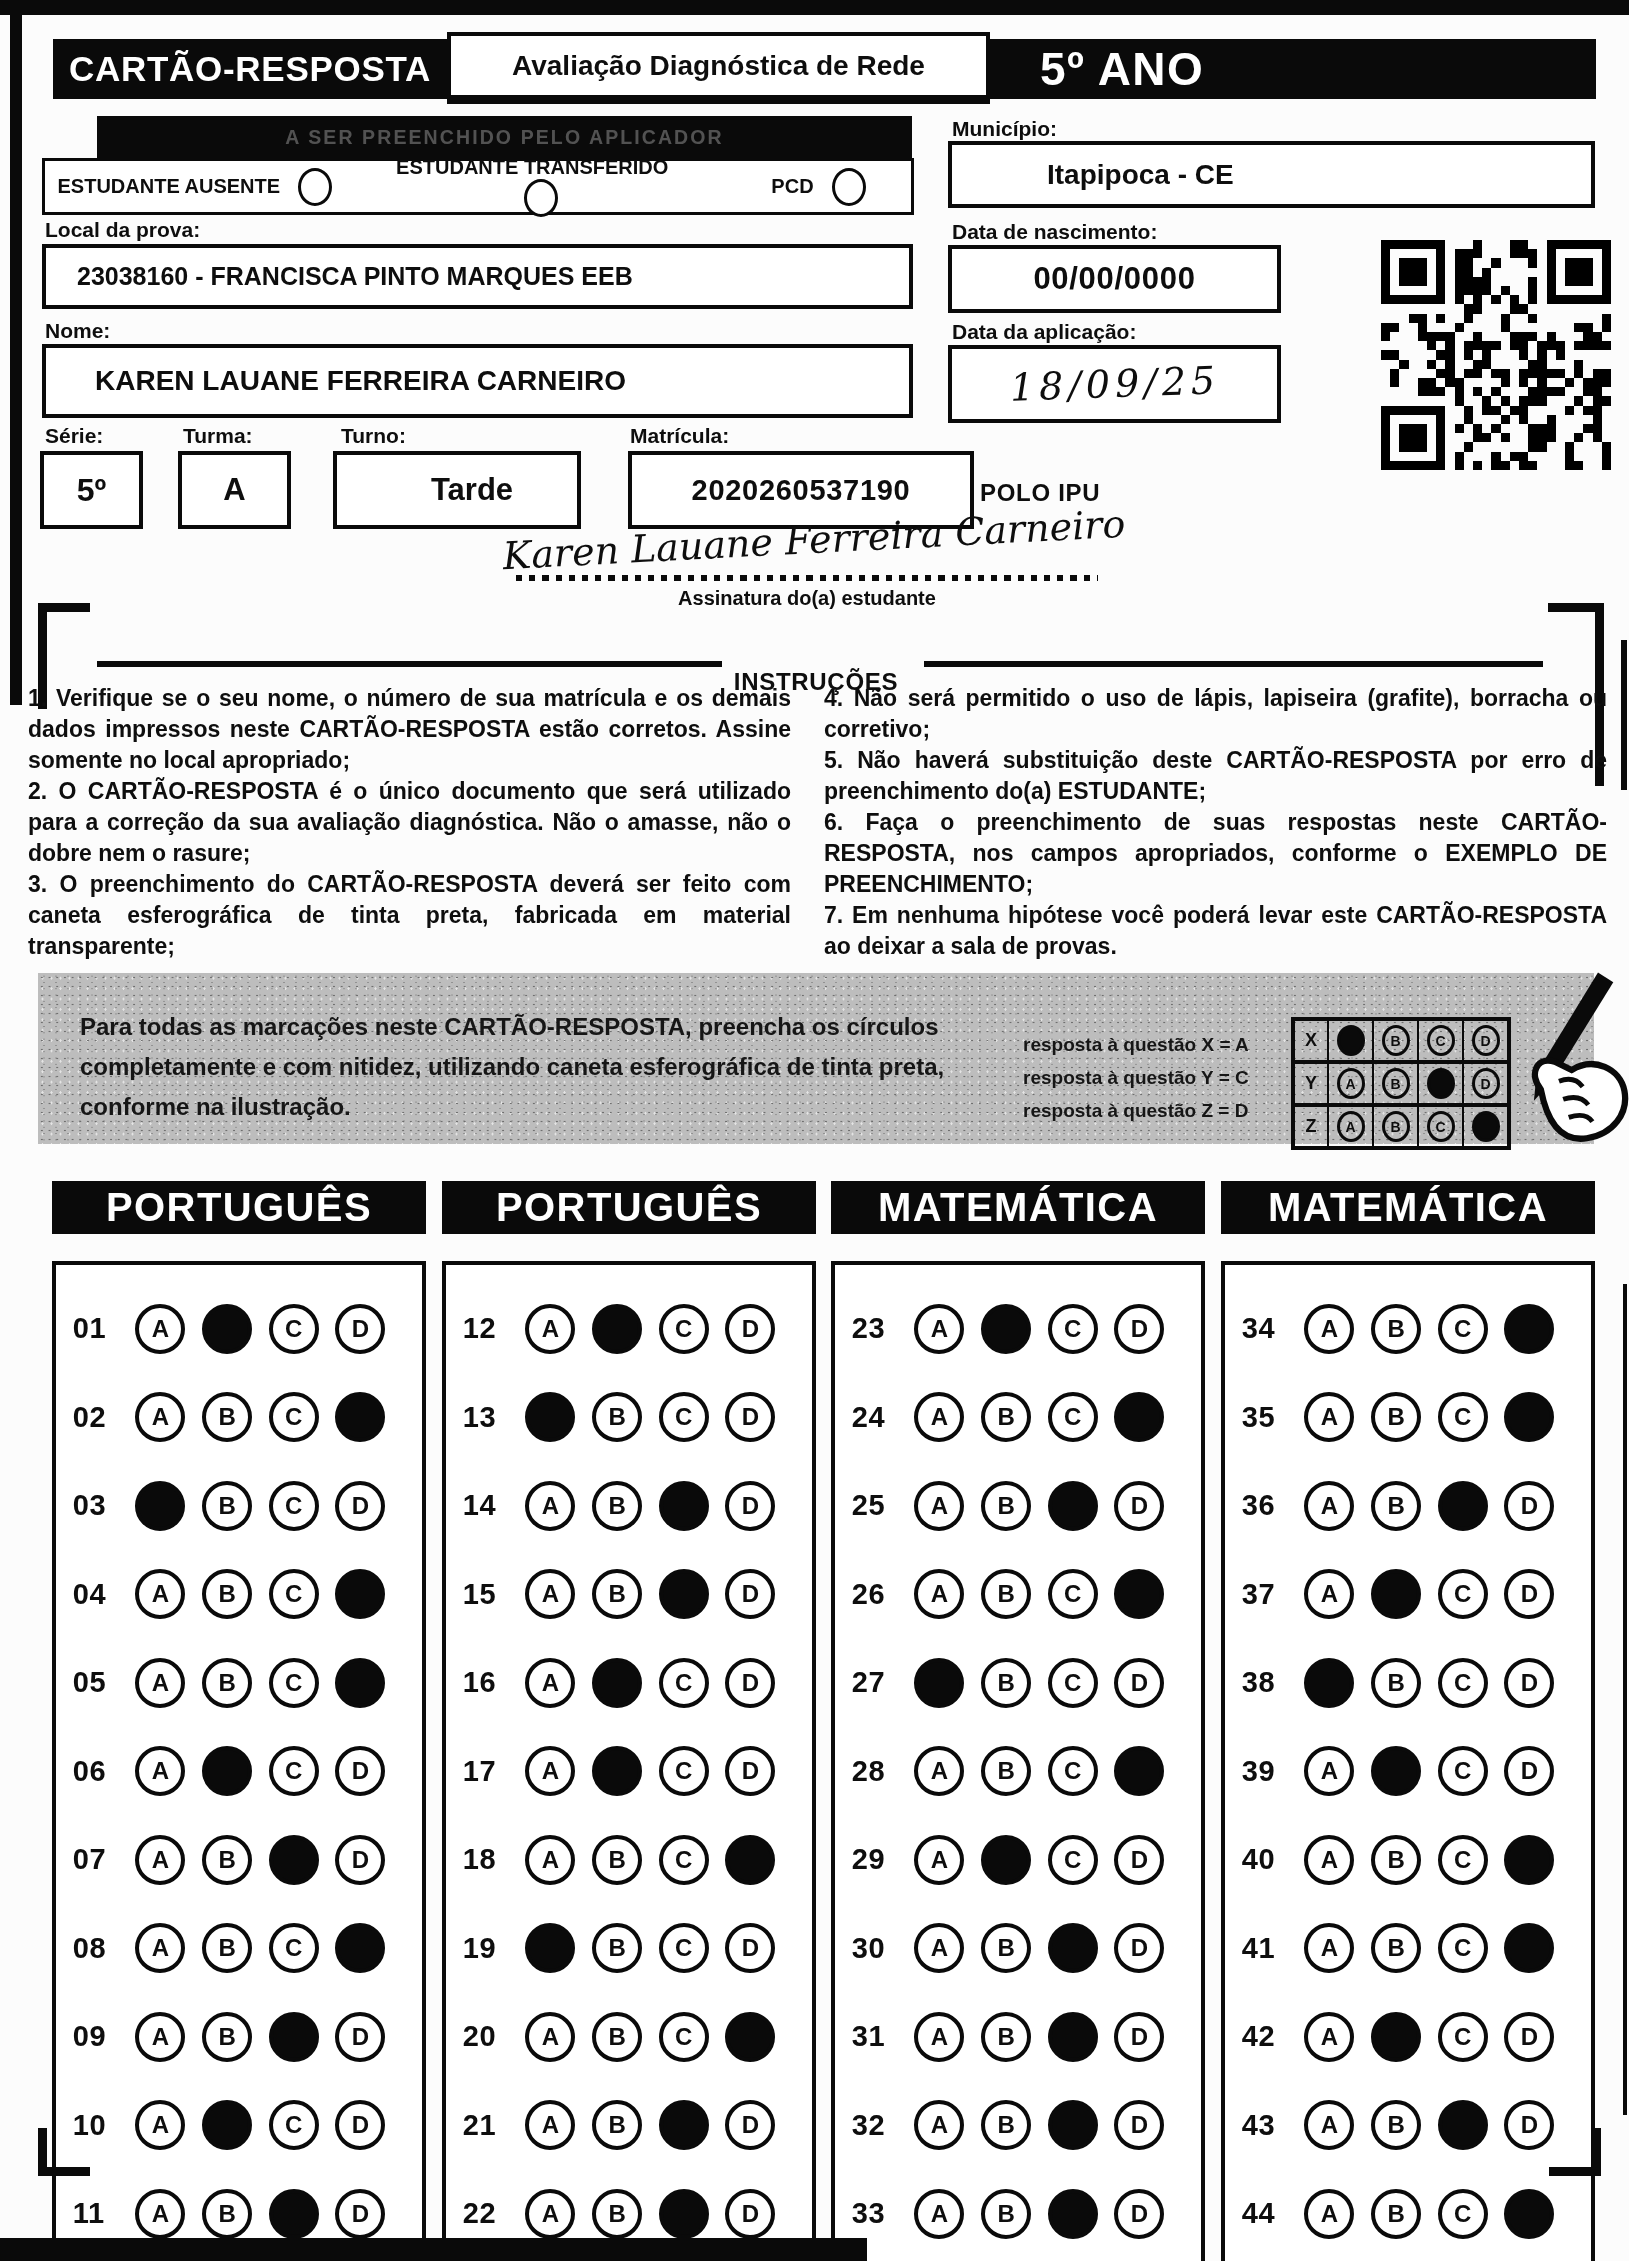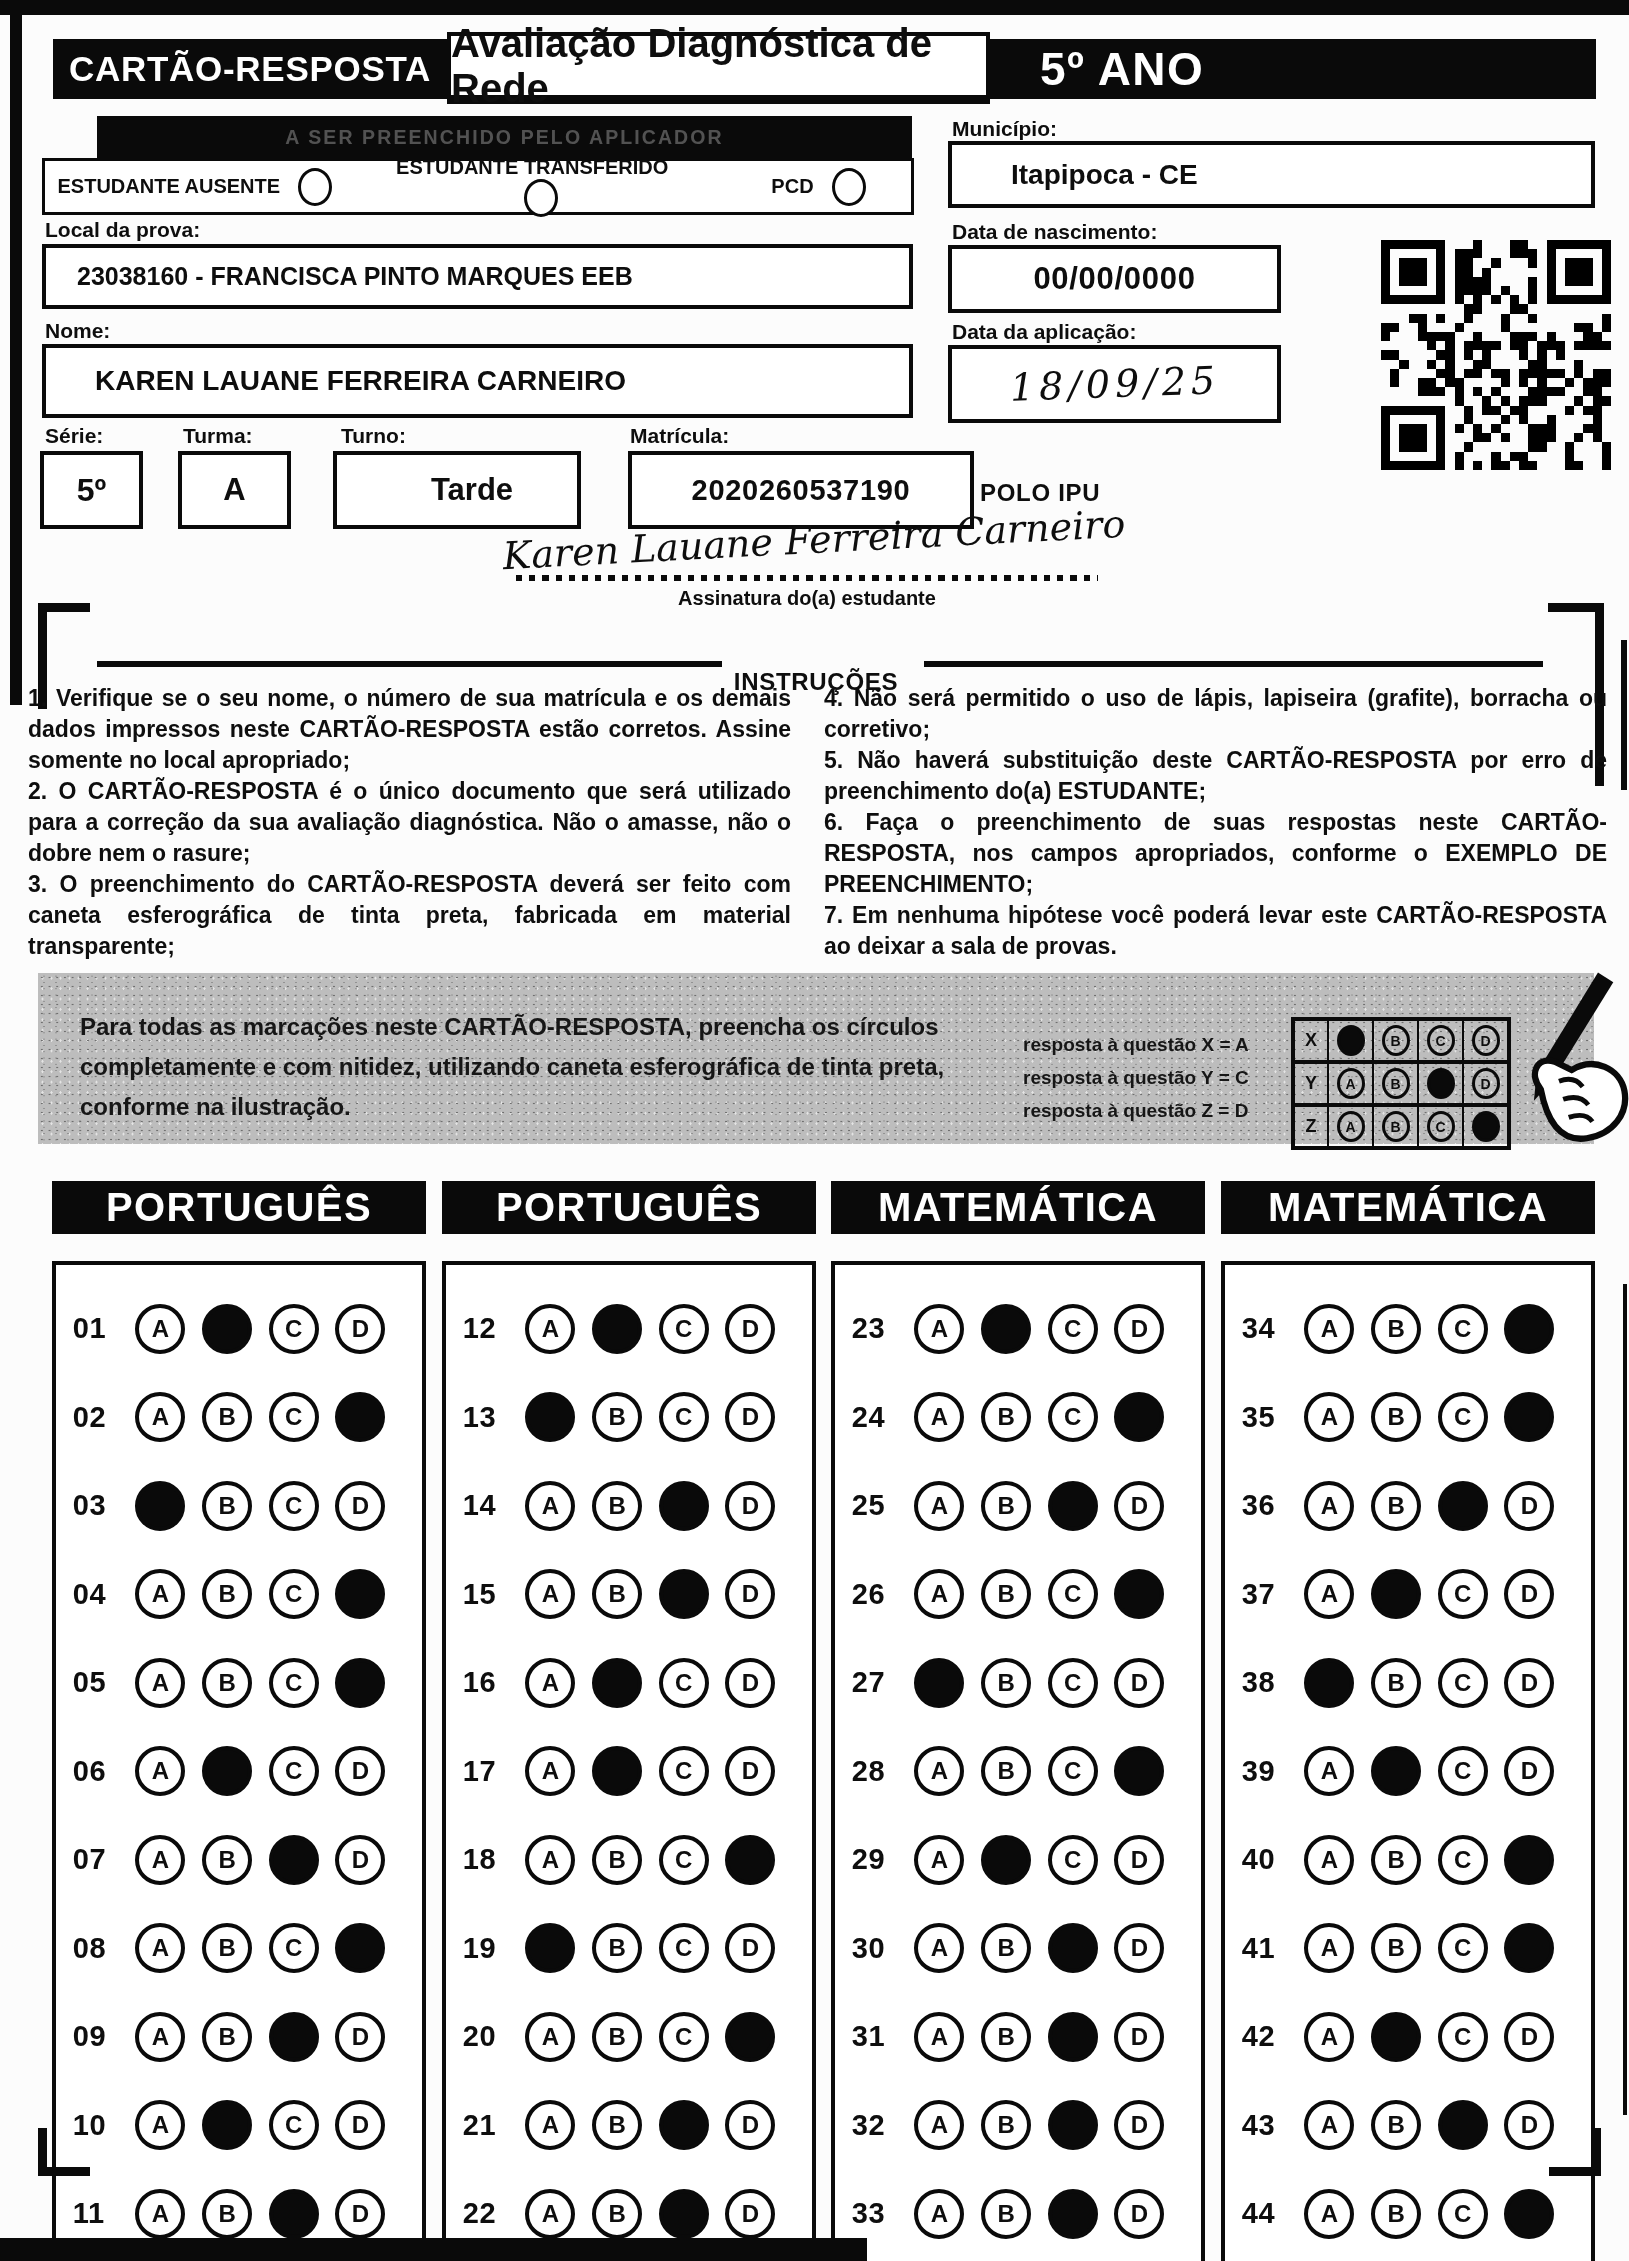--- a/index.html
+++ b/index.html
@@ -16,21 +16,21 @@
   #brBR{left:1549px;top:2128px;width:43px;height:39px;border-right:9px solid #0a0a0a;border-bottom:9px solid #0a0a0a;}
   #bottomBar{left:0;top:2238px;width:867px;height:24px;background:#0a0a0a;}
   #edgeMarkR1{left:1621px;top:640px;width:5.6px;height:150px;background:#0a0a0a;}
   #edgeMarkR2{left:1623px;top:1284px;width:4.2px;height:831px;background:#0a0a0a;}
 
   
   .hdr-left{left:53px;top:39px;width:394px;height:60px;background:#0a0a0a;color:#fff;font-size:35px;
             display:flex;align-items:center;justify-content:center;letter-spacing:0.7px;}
   .hdr-mid{left:447px;top:32px;width:543px;height:72px;background:#fff;border:4.2px solid #0a0a0a;
            border-bottom-width:9.7px;display:flex;align-items:center;justify-content:center;
-           font-size:40px;box-sizing:border-box;}
+           font-size:28px;box-sizing:border-box;}
   .hdr-right{left:989px;top:39px;width:607px;height:60px;background:#0a0a0a;color:#fff;font-size:46px;
              display:flex;align-items:center;padding-left:51px;box-sizing:border-box;letter-spacing:1.4px;}
 
   
   #applicatorBar{left:97px;top:116px;width:815px;height:42px;background:#0a0a0a;
                  display:flex;align-items:center;justify-content:center;}
   #applicatorBar span{color:#d8d8d8;opacity:.35;font-size:19.5px;letter-spacing:2.1px;filter:blur(0.4px);}
   #statusBox{left:42px;top:158px;width:872px;height:57px;border:3.5px solid #0a0a0a;box-sizing:border-box;
              display:flex;align-items:center;background:#fff;}
   .status-group{display:flex;align-items:center;}
@@ -48,21 +48,21 @@
   #nomeLabel{left:45px;top:319px;}    #nomeBox{left:42px;top:344px;width:871px;height:74px;}
   #nomeBox .v{font-size:28px;padding-left:49px;}
   #serieLabel{left:45px;top:424px;}   #turmaLabel{left:183px;top:424px;}
   #turnoLabel{left:341px;top:424px;}  #matriculaLabel{left:630px;top:424px;}
   #serieBox{left:40px;top:451px;width:103px;height:78px;justify-content:center;font-size:32px;}
   #turmaBox{left:178px;top:451px;width:113px;height:78px;justify-content:center;font-size:31px;}
   #turnoBox{left:333px;top:451px;width:248px;height:78px;justify-content:center;font-size:31px;padding-left:30px;}
   #matriculaBox{left:628px;top:451px;width:346px;height:78px;justify-content:center;font-size:29px;letter-spacing:0.7px;}
   #poloText{left:980px;top:479px;font-size:24px;letter-spacing:0.7px;}
 
-  #municipioLabel{left:952px;top:117px;} #municipioBox{left:948px;top:141px;width:647px;height:67px;}
+  #municipioLabel{left:952px;top:117px;} #municipioBox{left:948px;top:141px;width:647px;height:67px;padding-left:36px;}
   #municipioBox .v{font-size:28px;padding-left:59px;}
   #nascLabel{left:952px;top:220px;}  #nascBox{left:948px;top:245px;width:333px;height:68px;justify-content:center;font-size:31px;letter-spacing:0.7px;}
   #aplicLabel{left:952px;top:320px;} #aplicBox{left:948px;top:345px;width:333px;height:78px;justify-content:center;}
   .handwrite{font-family:"DejaVu Serif",serif;font-style:italic;font-weight:400;}
   #aplicBox .v{font-size:38px;letter-spacing:4.9px;transform:rotate(-2deg);}
 
   #qr{left:1381px;top:240px;width:230px;height:230px;}
 
   
   #signName{left:501px;top:518px;width:626px;text-align:center;font-size:38px;transform:rotate(-3deg);white-space:nowrap;}

